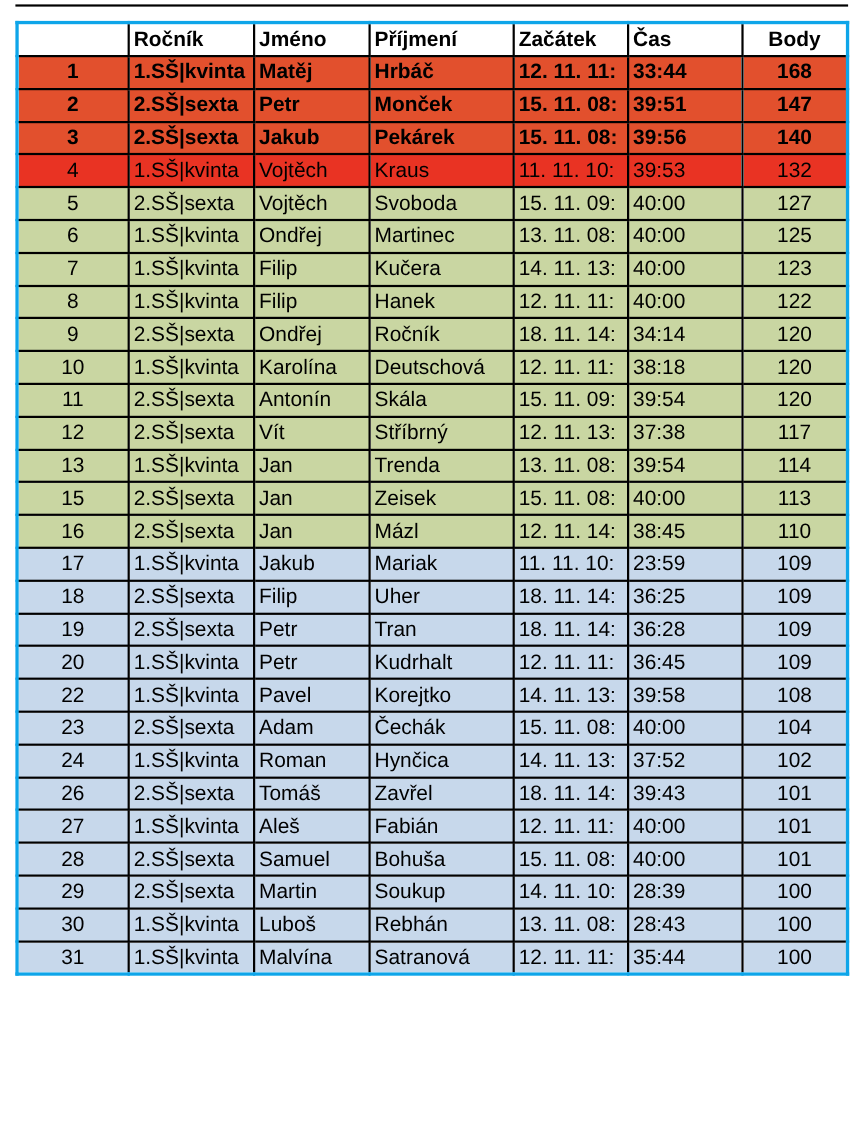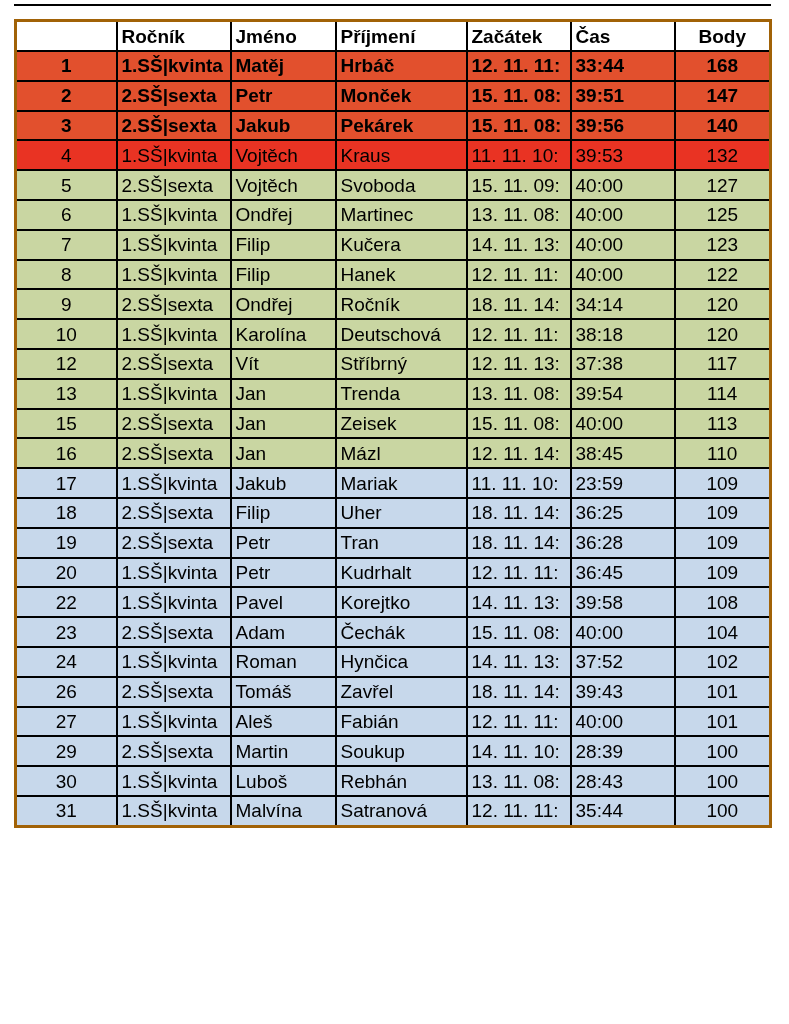--- a/index.html
+++ b/index.html
@@ -14,21 +14,21 @@
     position: absolute;
     left: 14px; top: 4px;
     width: 757px; height: 2px;
     background: #000;
   }
   table.results {
     position: absolute;
     left: 14px; top: 19px;
     border-collapse: collapse;
     table-layout: fixed;
-    border: 3px solid #a16207;
+    border: 3px solid #0ea5e9;
   }
   th, td {
     border: 2px solid #000;
     font-size: 19px;
     color: #000;
     overflow: hidden;
     white-space: nowrap;
     padding: 0 0 0 4px;
     line-height: 1;
     vertical-align: middle;
@@ -153,20 +153,29 @@
       <tr class="tier-green">
     <td class="center">10</td>
     <td>1.SŠ|kvinta</td>
     <td>Karolína</td>
     <td>Deutschová</td>
     <td>12. 11. 11:</td>
     <td>38:18</td>
     <td class="center">120</td>
   </tr>
       <tr class="tier-green">
+    <td class="center">11</td>
+    <td>2.SŠ|sexta</td>
+    <td>Antonín</td>
+    <td>Skála</td>
+    <td>15. 11. 09:</td>
+    <td>39:54</td>
+    <td class="center">120</td>
+  </tr>
+      <tr class="tier-green">
     <td class="center">12</td>
     <td>2.SŠ|sexta</td>
     <td>Vít</td>
     <td>Stříbrný</td>
     <td>12. 11. 13:</td>
     <td>37:38</td>
     <td class="center">117</td>
   </tr>
       <tr class="tier-green">
     <td class="center">13</td>
@@ -270,20 +279,29 @@
       <tr class="tier-blue">
     <td class="center">27</td>
     <td>1.SŠ|kvinta</td>
     <td>Aleš</td>
     <td>Fabián</td>
     <td>12. 11. 11:</td>
     <td>40:00</td>
     <td class="center">101</td>
   </tr>
       <tr class="tier-blue">
+    <td class="center">28</td>
+    <td>2.SŠ|sexta</td>
+    <td>Samuel</td>
+    <td>Bohuša</td>
+    <td>15. 11. 08:</td>
+    <td>40:00</td>
+    <td class="center">101</td>
+  </tr>
+      <tr class="tier-blue">
     <td class="center">29</td>
     <td>2.SŠ|sexta</td>
     <td>Martin</td>
     <td>Soukup</td>
     <td>14. 11. 10:</td>
     <td>28:39</td>
     <td class="center">100</td>
   </tr>
       <tr class="tier-blue">
     <td class="center">30</td>

